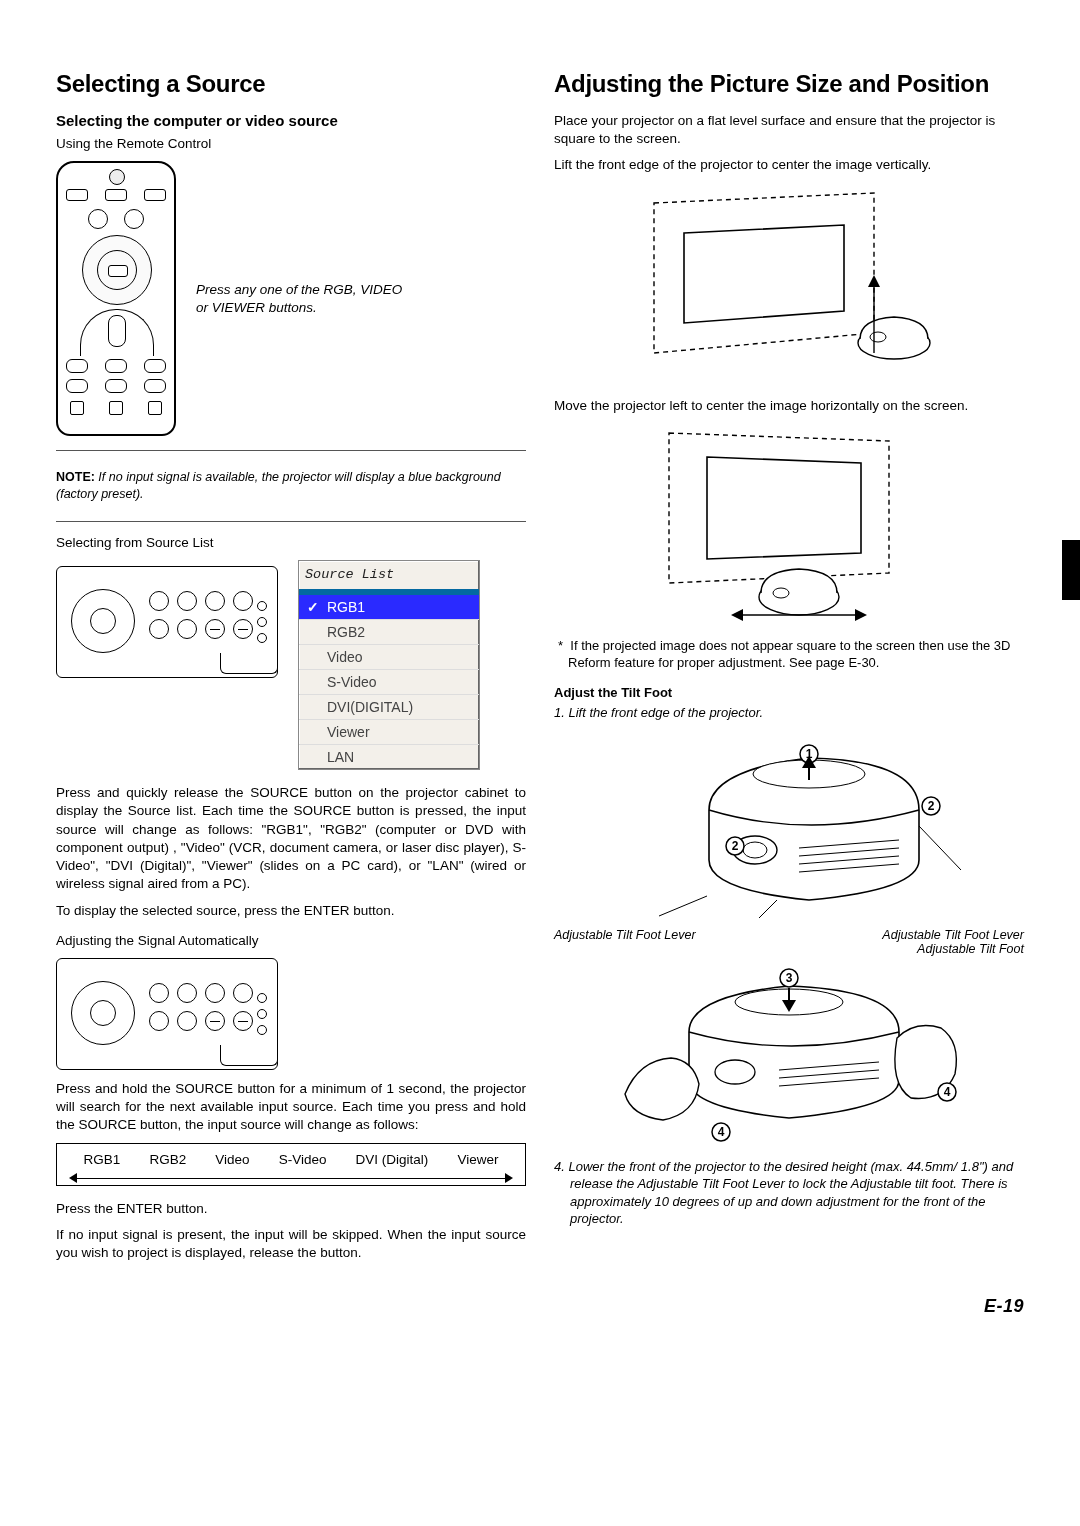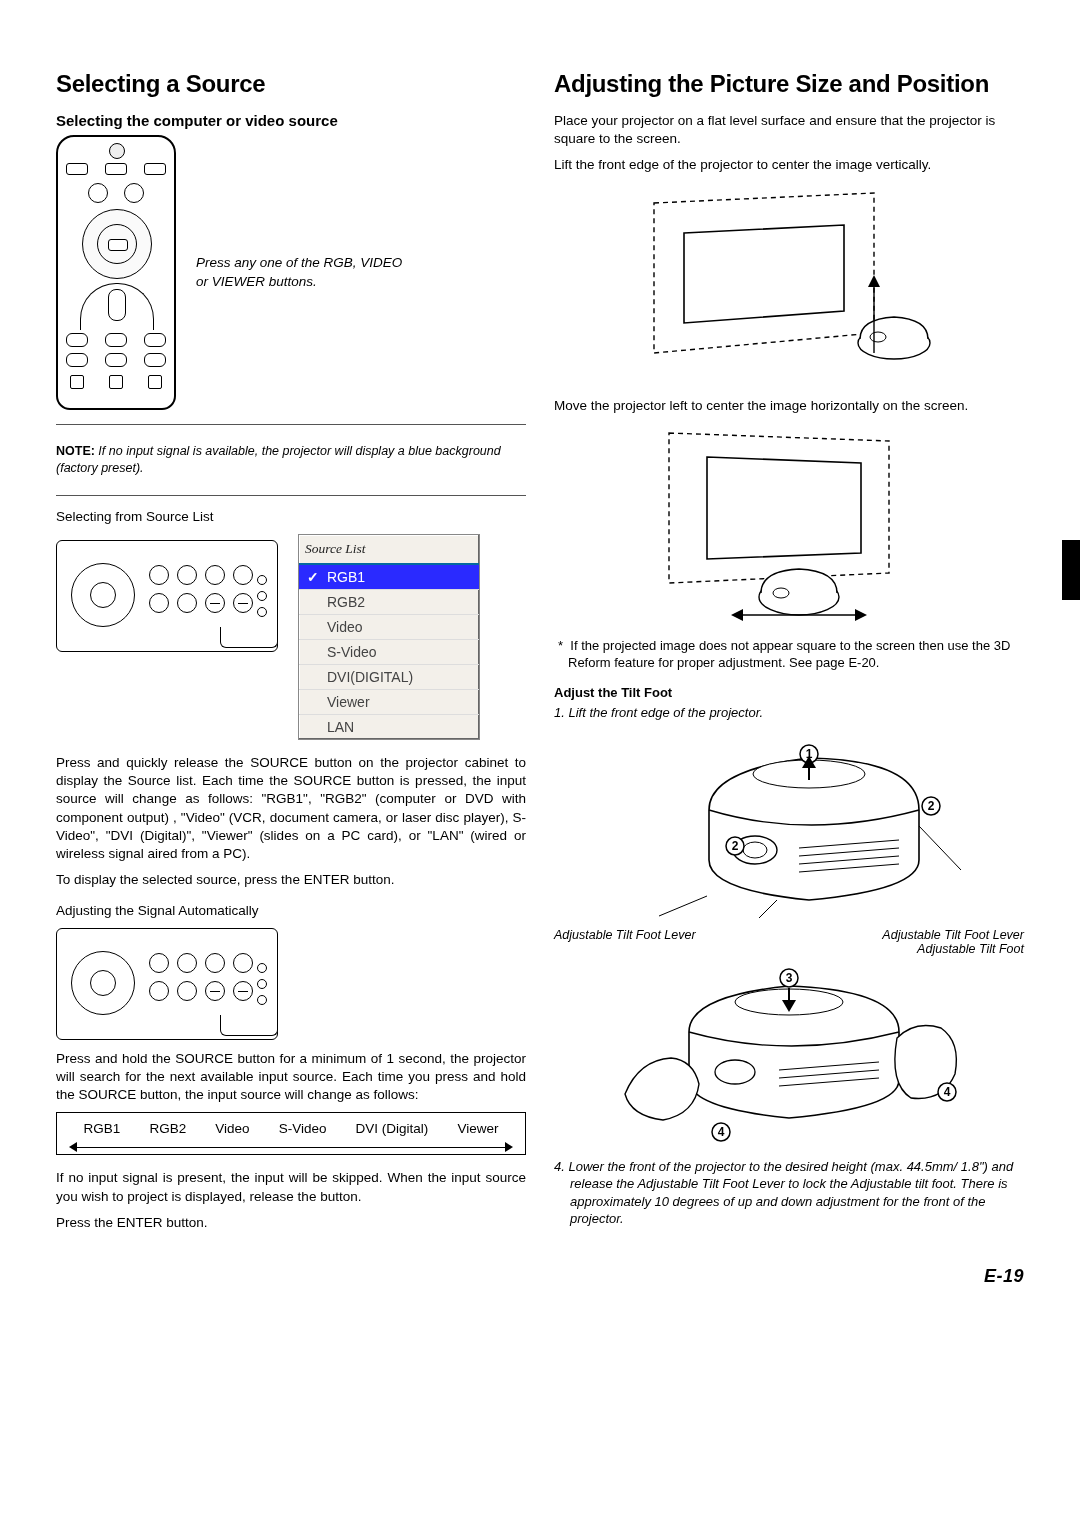--- a/index.html
+++ b/index.html
@@ -173,22 +173,22 @@
   
   .source-list {
     width: 180px; border: 1px solid #888;
     font-family: "Lucida Sans Unicode", Arial, sans-serif;
     font-size: 14px; line-height: 24px; color:#444;
     box-shadow: inset -1px -1px 0 #666, inset 1px 1px 0 #fff;
     background:#f3f0ea;
   }
   .source-list .sl-title {
     font-style: italic; font-size: 13.5px; padding: 2px 6px; color:#222;
-    background:#fff0; border-bottom:2px solid #0369a1;
-    font-family: Liberation Serif, serif;
+    background:#fff0; border-bottom:6px solid #0369a1;
+    font-family: Liberation Mono, monospace;
   }
   .source-list .sl-item {
     padding: 0 10px 0 28px; position: relative; border-bottom:1px solid #ddd;
   }
   .source-list .sl-item:last-child{border-bottom:none;}
   .source-list .sl-item.sel {
     background: #2a2aff; color: #fff;
   }
   .source-list .sl-item.sel::before {
     content: "\2713"; position:absolute; left:8px; top:0; font-weight:700;
@@ -243,20 +243,21 @@
 <body>
 
 <div class="page">
   <div class="black-tab"></div>
 
   <div class="columns">
 
     <div class="col">
       <h2 class="section-title">Selecting a Source</h2>
       <h3 class="sub-title">Selecting the computer or video source</h3>
+      <p class="body-text">Using the Remote Control</p>
 
       <div class="remote-wrap">
         <div class="remote">
           <div class="remote-body">
             <div class="rm-laser"></div>
             <div class="rm-row r1">
                 <span class="rm-btn-sm"></span>
                 <span class="rm-btn-sm"></span>
                 <span class="rm-btn-sm"></span>
               </div>
@@ -359,22 +360,22 @@
         <span>RGB1</span>
         <span>RGB2</span>
         <span>Video</span>
         <span>S-Video</span>
         <span>DVI (Digital)</span>
         <span>Viewer</span>
         <span class="arrow-l"></span>
           <span class="arrow-r"></span>
       </div>
 
+      <p class="body-text">Press the ENTER button.</p>
       <p class="body-text" style="text-align:justify;">If no input signal is present, the input will be skipped. When the input source you wish to project is displayed, release the button.</p>
-      <p class="body-text">Press the ENTER button.</p>
     </div>
 
     <div class="col">
       <h2 class="section-title">Adjusting the Picture Size and Position</h2>
       <p class="body-text">Place your projector on a flat level surface and ensure that the projector is square to the screen.</p>
       <p class="body-text">Lift the front edge of the projector to center the image vertically.</p>
 
       <div class="fig">
         <svg width="330" height="200" viewBox="0 0 330 200">
 
@@ -405,21 +406,21 @@
             <ellipse cx="12" cy="30" rx="8" ry="5" fill="#fff" stroke="#000"></ellipse>
           </g>
 
           <line x1="110" y1="192" x2="230" y2="192" stroke="#000" stroke-width="1.4"></line>
           <polygon points="102,192 114,186 114,198" fill="#000"></polygon>
           <polygon points="238,192 226,186 226,198" fill="#000"></polygon>
         </svg>
       </div>
 
       <p class="foot-note">
-        *&nbsp;&nbsp;<span>If the projected image does not appear square to the screen then use the 3D Reform feature for proper adjustment. See page E-20.</span>
+        *&nbsp;&nbsp;<span>If the projected image does not appear square to the screen then use the 3D Reform feature for proper adjustment. See page E-30.</span>
       </p>
 
       <p class="small-bold">Adjust the Tilt Foot</p>
       <ul class="step-list">
         <li>1. Lift the front edge of the projector.</li>
       </ul>
 
       <div class="fig">
         <svg width="380" height="190" viewBox="0 0 380 190">
 

